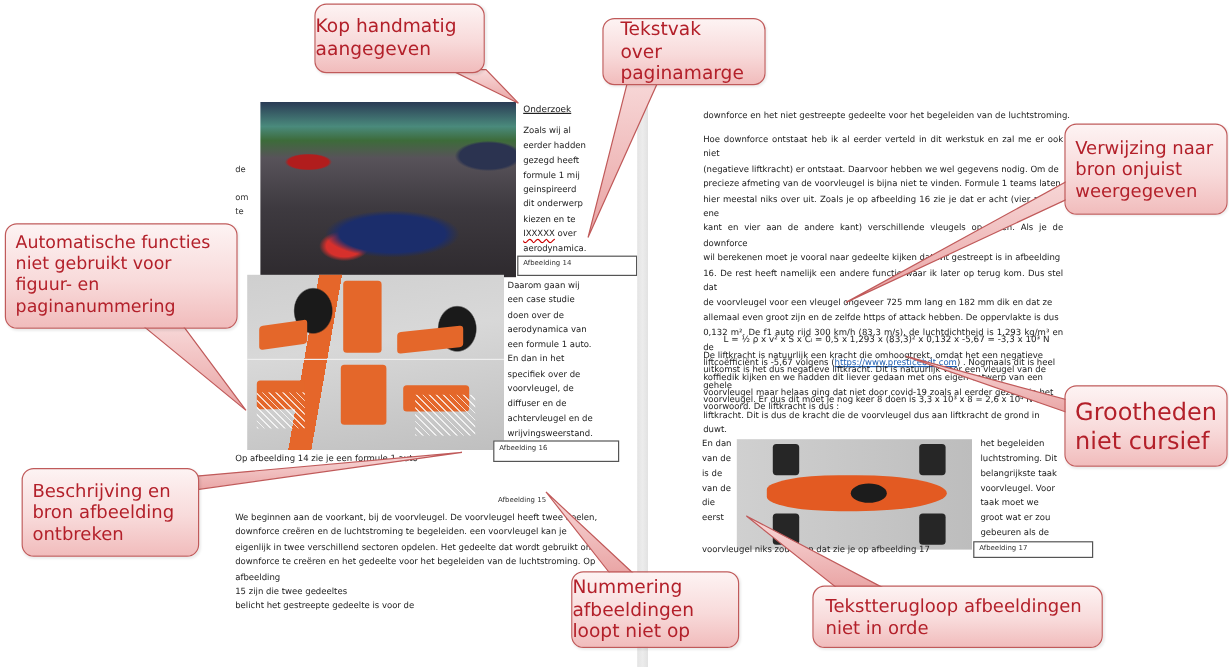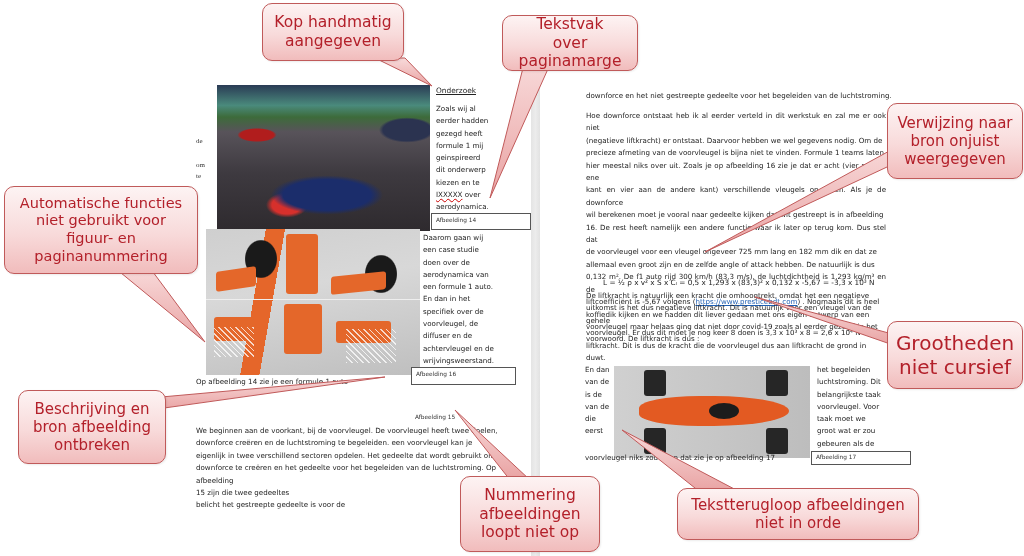--- a/index.html
+++ b/index.html
@@ -6,21 +6,21 @@
   html, body { width: 1024px; height: 556px; overflow: hidden; background: #ffffff; }
   body { position: relative; font-family: "Liberation Sans", sans-serif; }
 
   .doc { font-family: "DejaVu Sans", sans-serif; color: #222; }
 
   
   .gutter { position: absolute; left: 531px; top: 70px; width: 9px; height: 486px;
             background: linear-gradient(90deg, #e4e4e4, #ececec, #e2e2e2); }
 
   
-  .margin-word { position: absolute; font-size: 7px; color: #333; font-family: Liberation Serif, serif; }
+  .margin-word { position: absolute; font-size: 7px; color: #333; }
   .heading { position: absolute; left: 436px; top: 86px; font-size: 7.4px; text-decoration: underline; color: #222; }
   .narrow-col { position: absolute; font-size: 7.1px; line-height: 12.3px; color: #222; }
   .caption-box { position: absolute; border: 1px solid #555; font-size: 5.8px; color: #333; padding: 3px 4px; background: #fff; }
   .body-text { position: absolute; font-size: 7.1px; line-height: 12.4px; color: #222; }
   .small-cap { position: absolute; font-size: 5.8px; color: #333; }
 
   
   .photo1 { position: absolute; left: 217px; top: 85px; width: 213px; height: 146px;
     background:
       radial-gradient(ellipse 45px 20px at 255px 30px, #c02a2a 0 60%, transparent 70%),
@@ -49,21 +49,21 @@
   .photo3 .cockpit { position:absolute; left:95px; top:37px; width:30px; height:16px; background:#1c1c1c; border-radius:50%; }
 
   .link { color: #1f5fb3; text-decoration: underline; }
   .squig { text-decoration: underline wavy #c00; text-decoration-thickness: 1px; }
 
   .formula { position:absolute; left: 603px; top: 278px; font-size: 7.3px; color:#222; }
 
   
   .callout { position: absolute; border: 1.2px solid #c05a5a; border-radius: 10px;
     background: linear-gradient(180deg, #fdf3f3 0%, #f8dada 55%, #f1bcbc 100%);
-    color: #b3202a; font-family: "DejaVu Sans", sans-serif; text-align: center;
+    color: #b3202a; font-family: "DejaVu Sans", sans-serif; text-align: left;
     display: flex; align-items: center; justify-content: center; line-height: 1.22; 
     box-shadow: 1px 1px 2px rgba(0,0,0,0.08); }
   svg.pointers { position:absolute; left:0; top:0; width:1024px; height:556px; pointer-events:none; }
 </style>
 </head>
 <body>
 
 <div class="doc">
 
   <div>
@@ -143,21 +143,21 @@
 
     <div class="body-text" style="left:586px;top:110px;width:300px;text-align:justify;">
       <div>Hoe downforce ontstaat heb ik al eerder verteld in dit werkstuk en zal me er ook niet</div>
       <div>(negatieve liftkracht) er ontstaat. Daarvoor hebben we wel gegevens nodig. Om de</div>
       <div>precieze afmeting van de voorvleugel is bijna niet te vinden. Formule 1 teams laten</div>
       <div>hier meestal niks over uit. Zoals je op afbeelding 16 zie je dat er acht (vier aan de ene</div>
       <div>kant en vier aan de andere kant) verschillende vleugels op zitten. Als je de downforce</div>
       <div>wil berekenen moet je vooral naar gedeelte kijken dat wit gestreept is in afbeelding</div>
       <div>16. De rest heeft namelijk een andere functie waar ik later op terug kom. Dus stel dat</div>
       <div>de voorvleugel voor een vleugel ongeveer 725 mm lang en 182 mm dik en dat ze</div>
-      <div>allemaal even groot zijn en de zelfde angle of attack hebben. De natuurlijk is dus</div>
+      <div>allemaal even groot zijn en de zelfde https of attack hebben. De oppervlakte is dus</div>
       <div>0,132 m². De f1 auto rijd 300 km/h (83,3 m/s), de luchtdichtheid is 1,293 kg/m³ en de</div>
       <div>
         <span>liftcoëfficiënt is -5,67 volgens (</span><span class="link">https://www.presticebdt.com</span><span>) . Nogmaals dit is heel</span>
       </div>
       <div>koffiedik kijken en we hadden dit liever gedaan met ons eigen ontwerp van een</div>
       <div>voorvleugel maar helaas ging dat niet door covid-19 zoals al eerder gezegd in het</div>
       <div>voorwoord. De liftkracht is dus :</div>
     </div>
 
     <span class="formula">L = ½ ρ x v² x S x Cₗ = 0,5 x 1,293 x (83,3)² x 0,132 x -5,67 = -3,3 x 10³ N</span>
@@ -235,18 +235,18 @@
 </div>
 <div class="callout" style="left:887px;top:103px;width:136px;height:76px;font-size:15px;padding:0 8px;">
   <span>Verwijzing naar bron onjuist weergegeven</span>
 </div>
 <div class="callout" style="left:887px;top:321px;width:136px;height:68px;font-size:20px;padding:0 12px;">
   <span>Grootheden niet cursief</span>
 </div>
 <div class="callout" style="left:18px;top:390px;width:148px;height:74px;font-size:15px;padding:0 8px;">
   <span>Beschrijving en bron afbeelding ontbreken</span>
 </div>
-<div class="callout" style="left:460px;top:476px;width:140px;height:76px;font-size:15.5px;padding:0 18px;">
+<div class="callout" style="left:476px;top:476px;width:140px;height:64px;font-size:15.5px;padding:0 0;">
   <span>Nummering afbeeldingen loopt niet op</span>
 </div>
 <div class="callout" style="left:677px;top:488px;width:242px;height:52px;font-size:15px;padding:16px 10px;">
   <span>Tekstterugloop afbeeldingen niet in orde</span>
 </div>
 
 </body></html>

